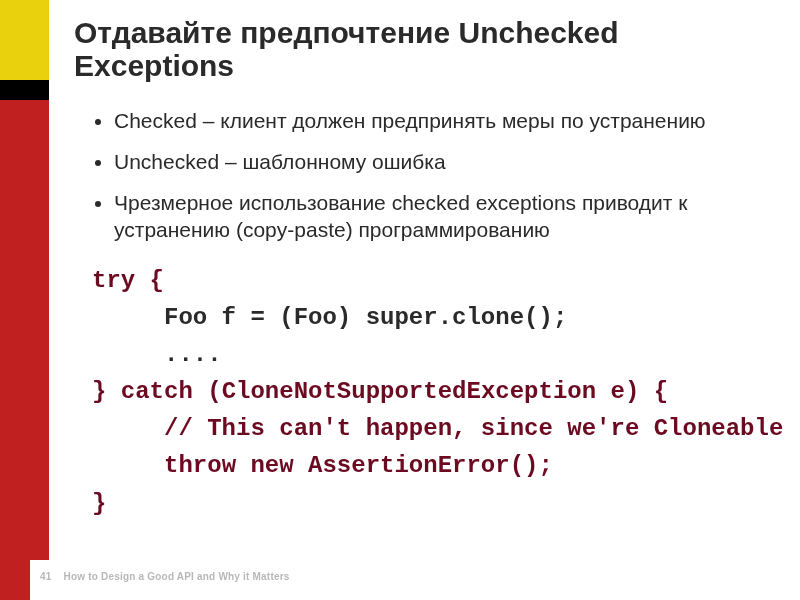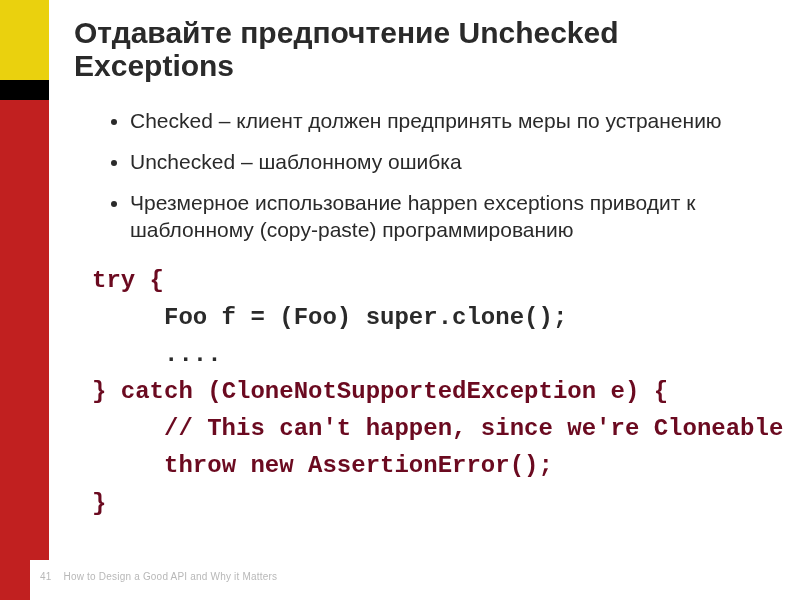--- a/index.html
+++ b/index.html
@@ -68,42 +68,42 @@
     right: 40px;
   }
   ul.bullets {
     margin: 0 0 18px 0;
     padding: 0 0 0 20px;
     list-style: disc;
   }
   ul.bullets li {
     font-size: 21px;
     line-height: 1.28;
-    margin: 0 0 14px 16px;
+    margin: 0 0 14px 0;
     color: #2a2a2a;
   }
   .code {
     font-family: "Courier New", Courier, monospace;
     font-size: 24px;
     font-weight: 700;
     line-height: 1.55;
     white-space: pre;
     color: #2a2a2a;
     margin-top: 8px;
     margin-left: -2px;
   }
   .kw { color: #6b0a20; }
   .cmt { color: #6b0a20; }
   .footer {
     position: absolute;
     bottom: 18px;
     left: 40px;
     font-size: 10px;
     color: #b8b8b8;
-    font-weight: 400;
+    font-weight: 700;
     letter-spacing: 0.2px;
   }
   .footer .num {
     color: #b8b8b8;
     margin-right: 12px;
   }
 </style>
 </head>
 <body>
 
@@ -113,21 +113,21 @@
   <div class="stripe-black"></div>
   <div class="stripe-red-top"></div>
   <div class="stripe-red-left"></div>
 
   <div class="title">Отдавайте предпочтение Unchecked Exceptions</div>
 
   <div class="content">
     <ul class="bullets">
       <li>Checked – клиент должен предпринять меры по устранению</li>
       <li>Unchecked – шаблонному ошибка</li>
-      <li>Чрезмерное использование happen exceptions приводит к шаблонному (copy-paste) программированию</li>
+      <li>Чрезмерное использование checked exceptions приводит к устранению (copy-paste) программированию</li>
     </ul>
 
     <div class="code"><span class="kw">try</span><span class="kw"> {</span>
 <span>     Foo f = (Foo) super.clone();</span>
 <span>     ....</span>
 <span class="kw">} </span><span class="kw">catch</span><span class="kw"> (CloneNotSupportedException e) {</span>
 <span class="cmt">     // This can't happen, since we're Cloneable</span>
 <span>     </span><span class="kw">throw new</span><span class="kw"> AssertionError();</span>
 <span class="kw">}</span></div>
   </div>

